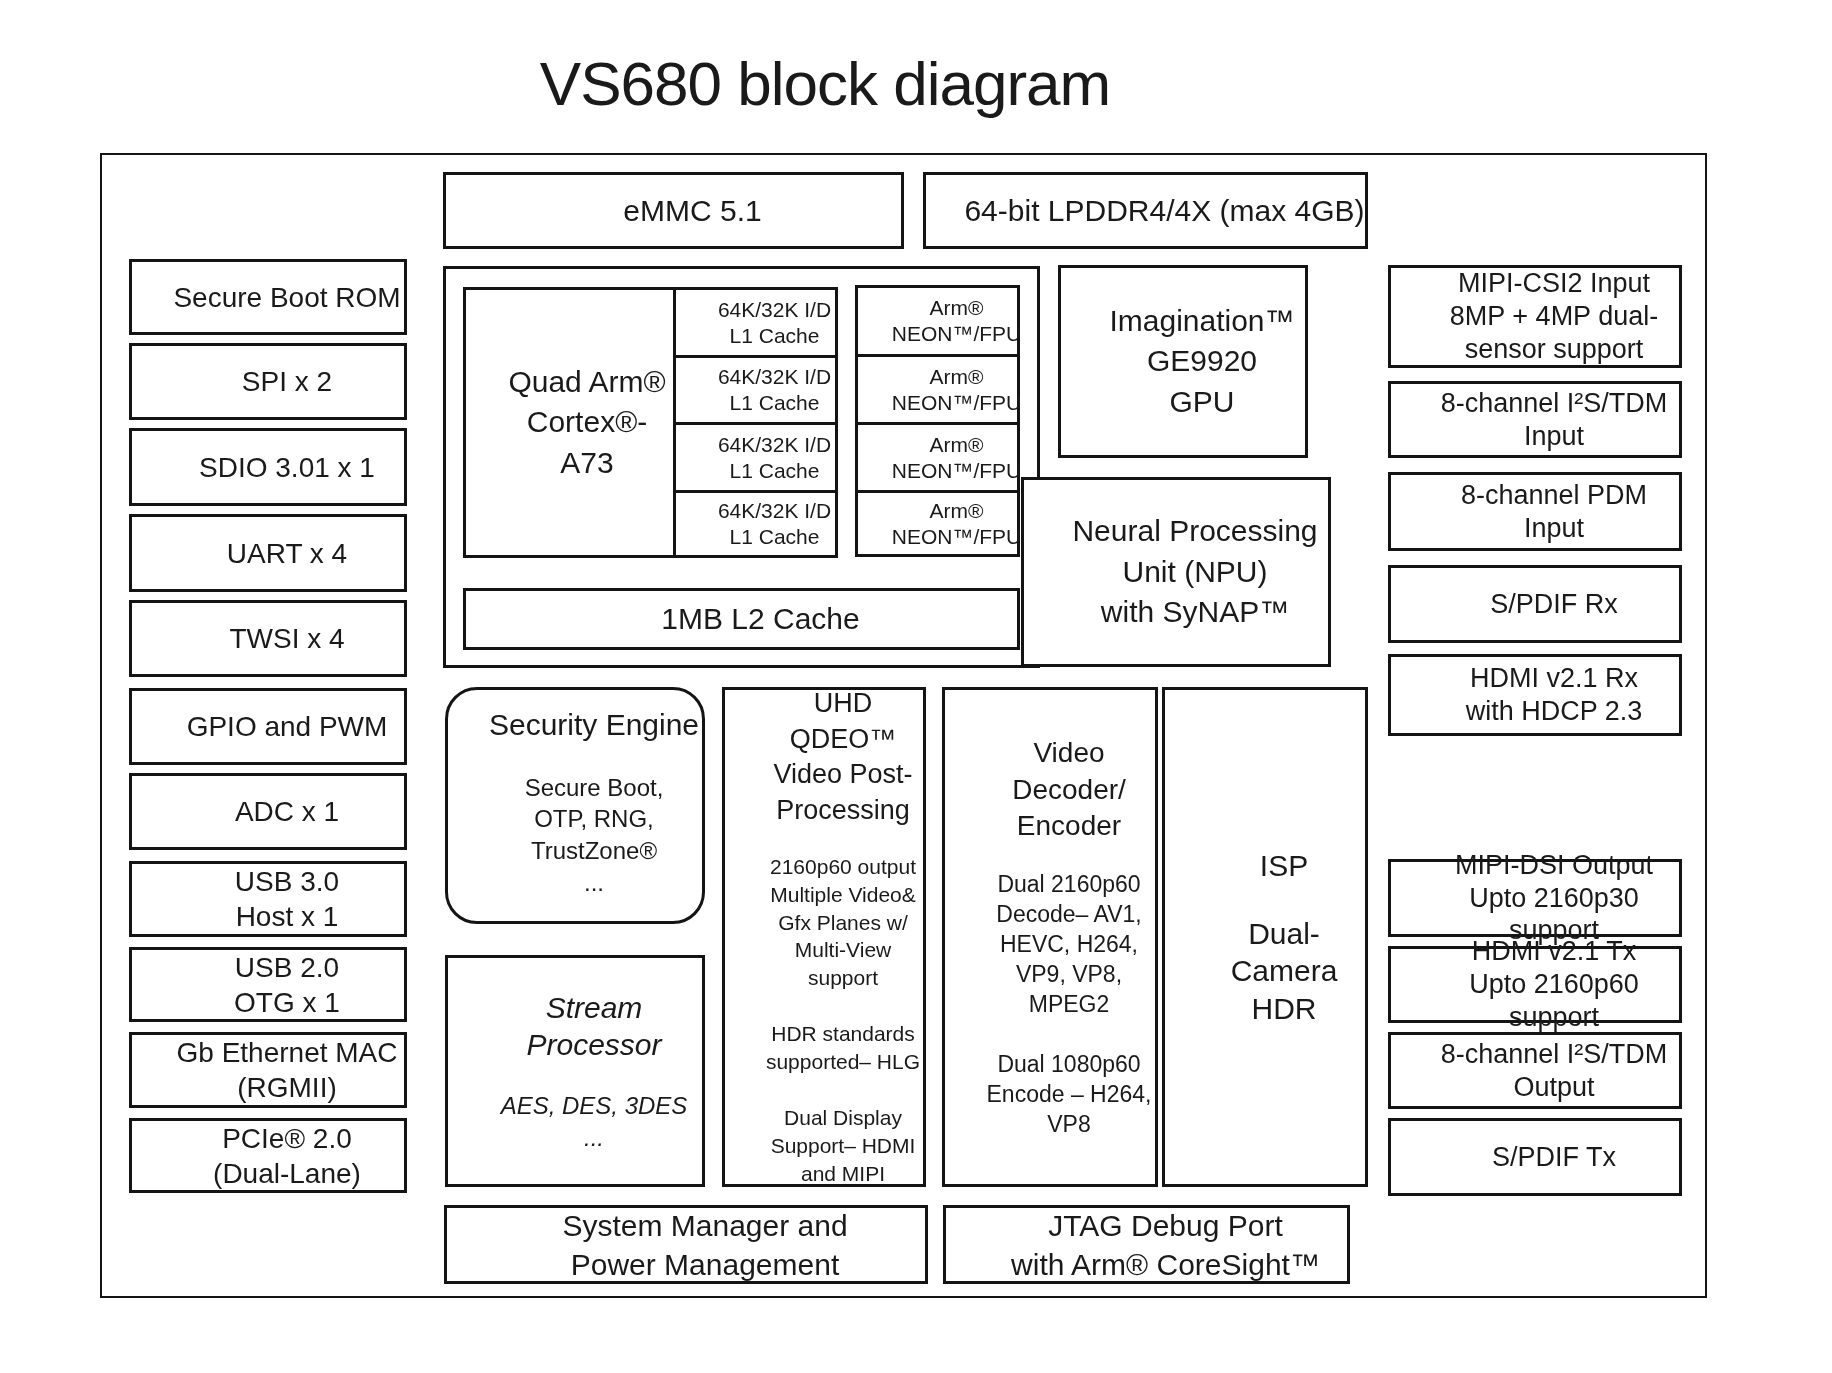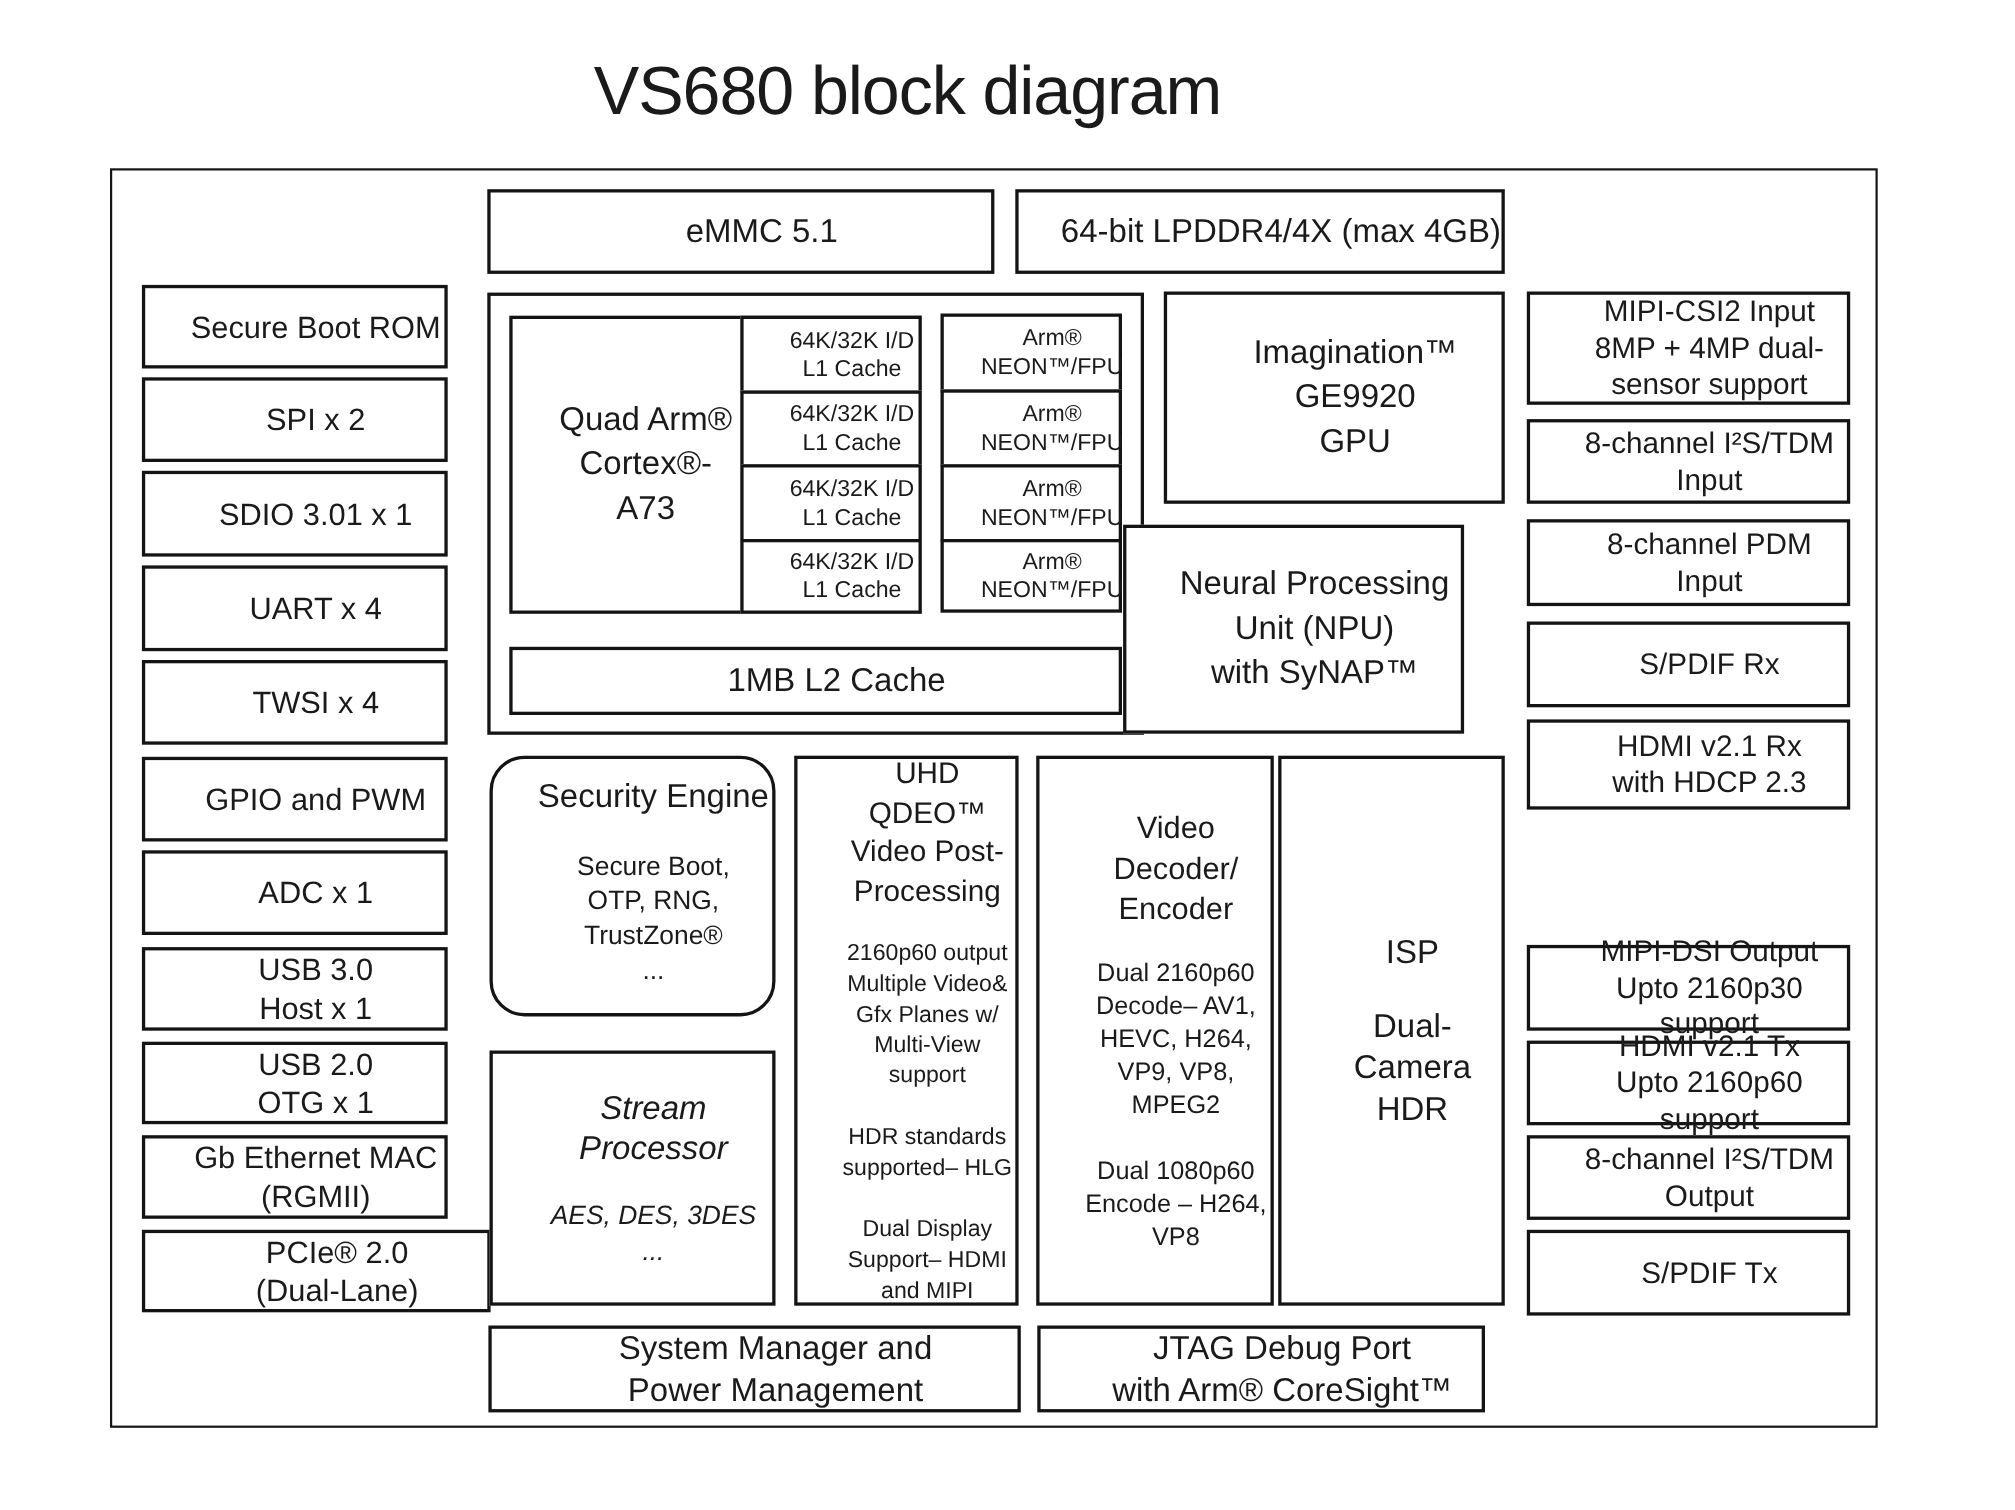--- a/index.html
+++ b/index.html
@@ -42,21 +42,21 @@
 <div class="box" style="left:129px;top:514px;width:278px;height:78px;">UART x 4</div>
 <div class="box" style="left:129px;top:600px;width:278px;height:77px;">TWSI x 4</div>
 <div class="box" style="left:129px;top:688px;width:278px;height:77px;">GPIO and PWM</div>
 <div class="box" style="left:129px;top:773px;width:278px;height:77px;">ADC x 1</div>
 <div class="box" style="left:129px;top:861px;width:278px;height:76px;">USB 3.0
 Host x 1</div>
 <div class="box" style="left:129px;top:947px;width:278px;height:75px;">USB 2.0
 OTG x 1</div>
 <div class="box" style="left:129px;top:1032px;width:278px;height:76px;">Gb Ethernet MAC
 (RGMII)</div>
-<div class="box" style="left:129px;top:1118px;width:317px;height:75px;">PCIe® 2.0
+<div class="box" style="left:129px;top:1118px;width:278px;height:75px;">PCIe® 2.0
 (Dual-Lane)</div>
 
 <div class="box" style="left:443px;top:266px;width:597px;height:402px;"></div>
 <div class="box" style="left:463px;top:287px;width:375px;height:271px;"></div>
 <div class="box plain f30" style="left:466px;top:290px;width:204px;height:265px;line-height:1.35;">Quad Arm®
 Cortex®-A73</div>
 <div class="box f21" style="left:673px;top:287px;width:165px;height:71px;">64K/32K I/D
 L1 Cache</div>
 <div class="box f21" style="left:673px;top:355px;width:165px;height:70px;">64K/32K I/D
 L1 Cache</div>
@@ -67,21 +67,21 @@
 <div class="box f21" style="left:855px;top:285px;width:165px;height:72px;">Arm®
 NEON™/FPU</div>
 <div class="box f21" style="left:855px;top:354px;width:165px;height:71px;">Arm®
 NEON™/FPU</div>
 <div class="box f21" style="left:855px;top:422px;width:165px;height:71px;">Arm®
 NEON™/FPU</div>
 <div class="box f21" style="left:855px;top:490px;width:165px;height:67px;">Arm®
 NEON™/FPU</div>
 <div class="box f30" style="left:463px;top:588px;width:557px;height:62px;">1MB L2 Cache</div>
 
-<div class="box f30" style="left:1058px;top:265px;width:310px;height:193px;line-height:1.35;">Imagination™
+<div class="box f30" style="left:1058px;top:265px;width:250px;height:193px;line-height:1.35;">Imagination™
 GE9920
 GPU</div>
 <div class="box f30" style="left:1021px;top:477px;width:310px;height:190px;line-height:1.35;">Neural Processing
 Unit (NPU)
 with SyNAP™</div>
 
 <div class="box col top-pad" style="left:445px;top:687px;width:260px;height:237px;">
   <span class="sec-title">Security Engine</span>
   <span class="sec-body">Secure Boot,
 OTP, RNG,

